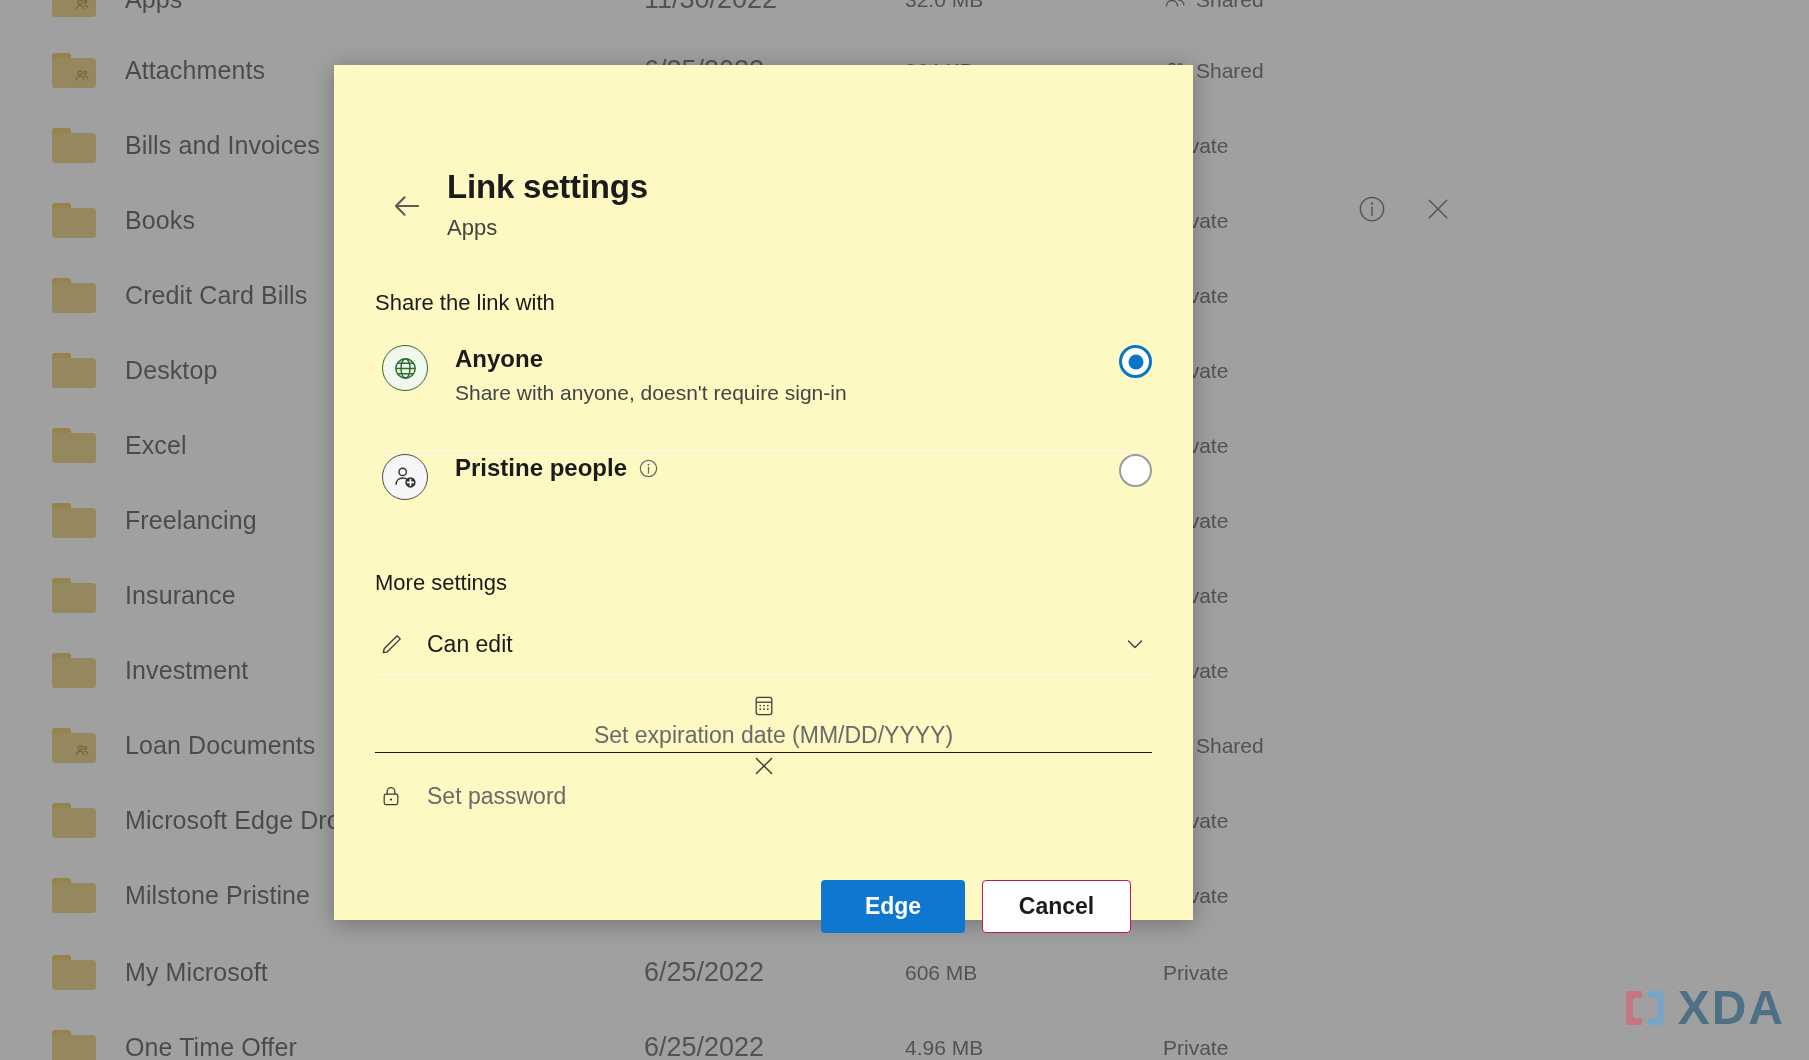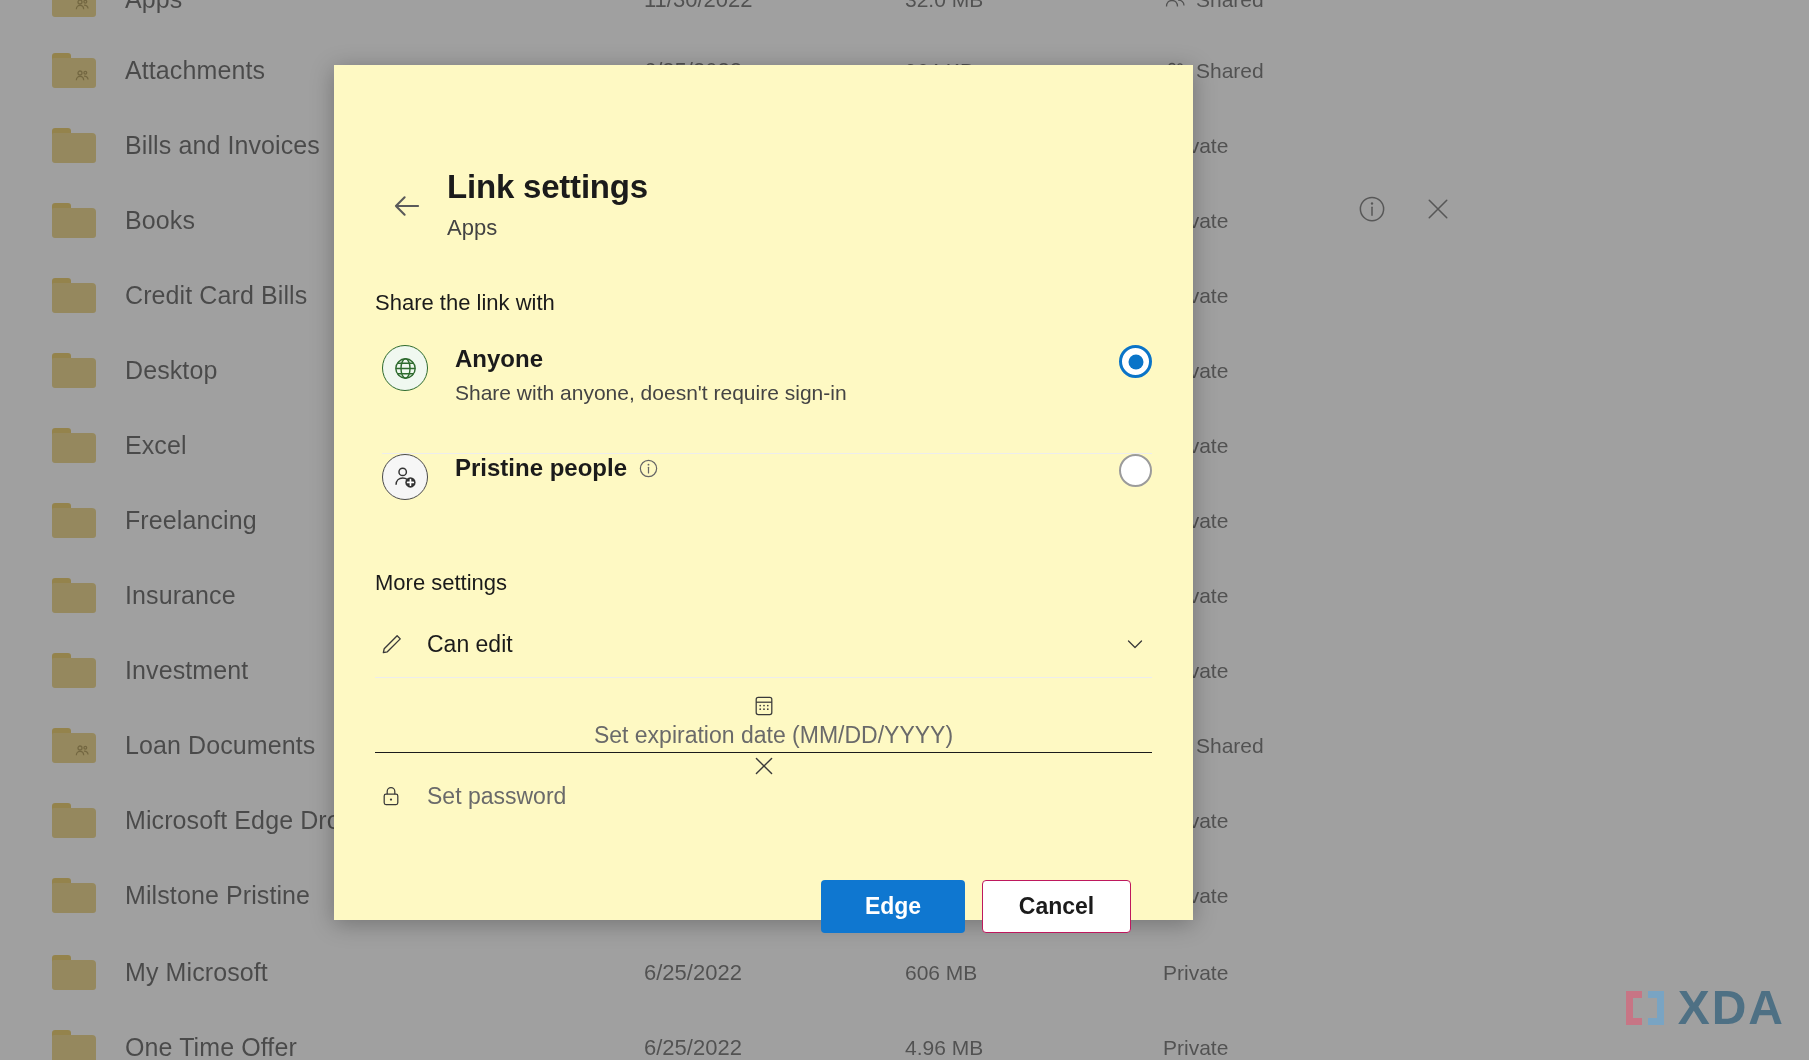--- a/index.html
+++ b/index.html
@@ -68,21 +68,21 @@
     margin-left: 29px;
     font-size: 25px;
     color: #1f1f1f;
     white-space: nowrap;
     letter-spacing: 0.1px;
   }
 
   .col-date {
     position: absolute;
     left: 644px;
-    font-size: 22px;
+    font-size: 27px;
     color: #333333;
   }
   .col-size {
     position: absolute;
     left: 905px;
     font-size: 21px;
     color: #333333;
   }
   .col-status {
     position: absolute;

